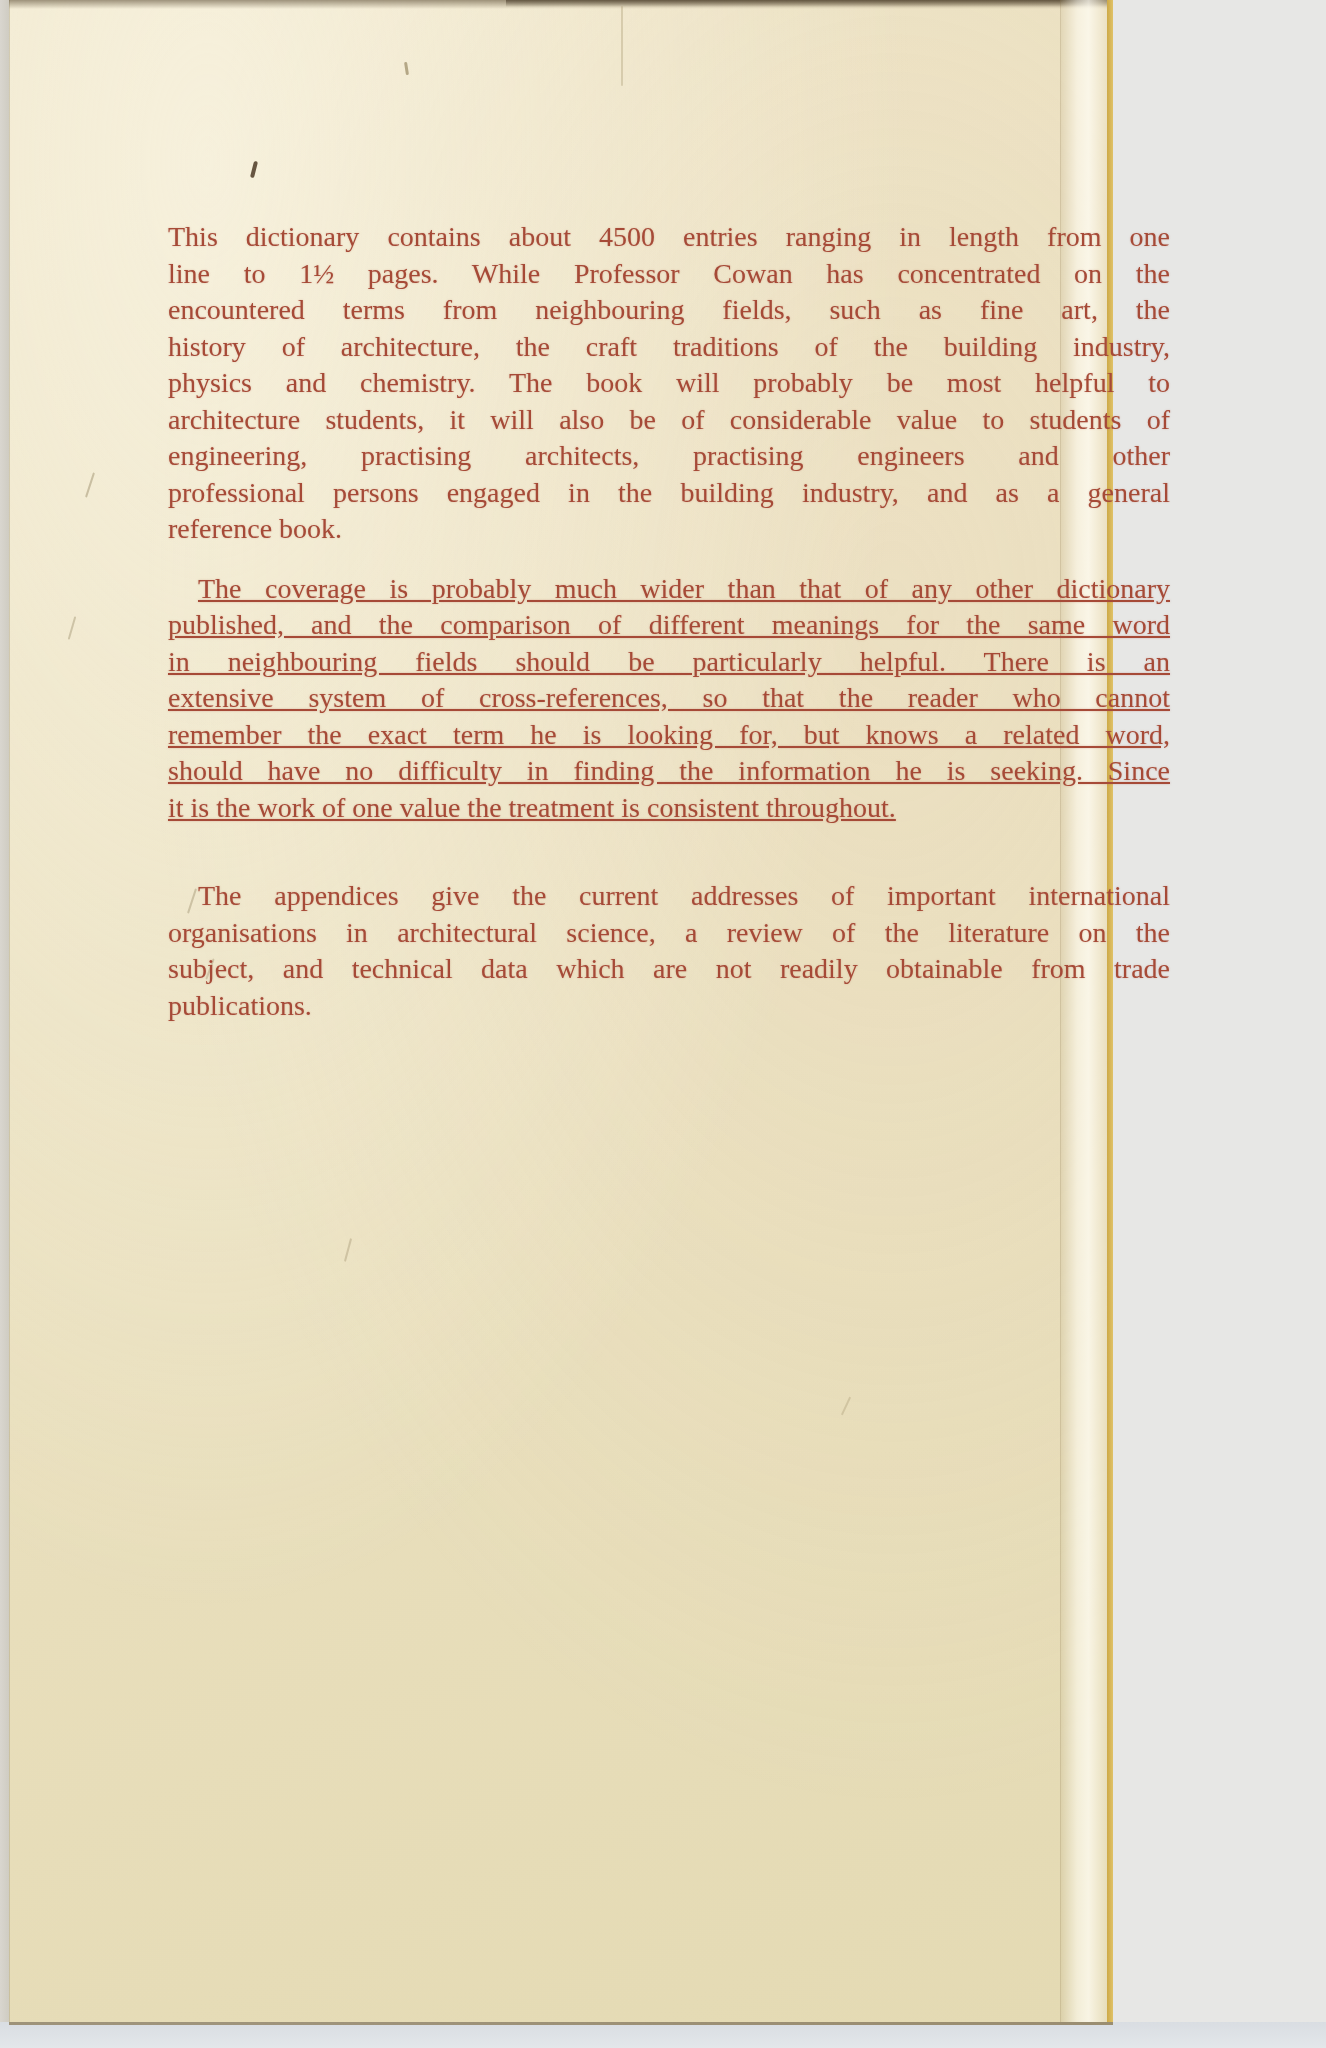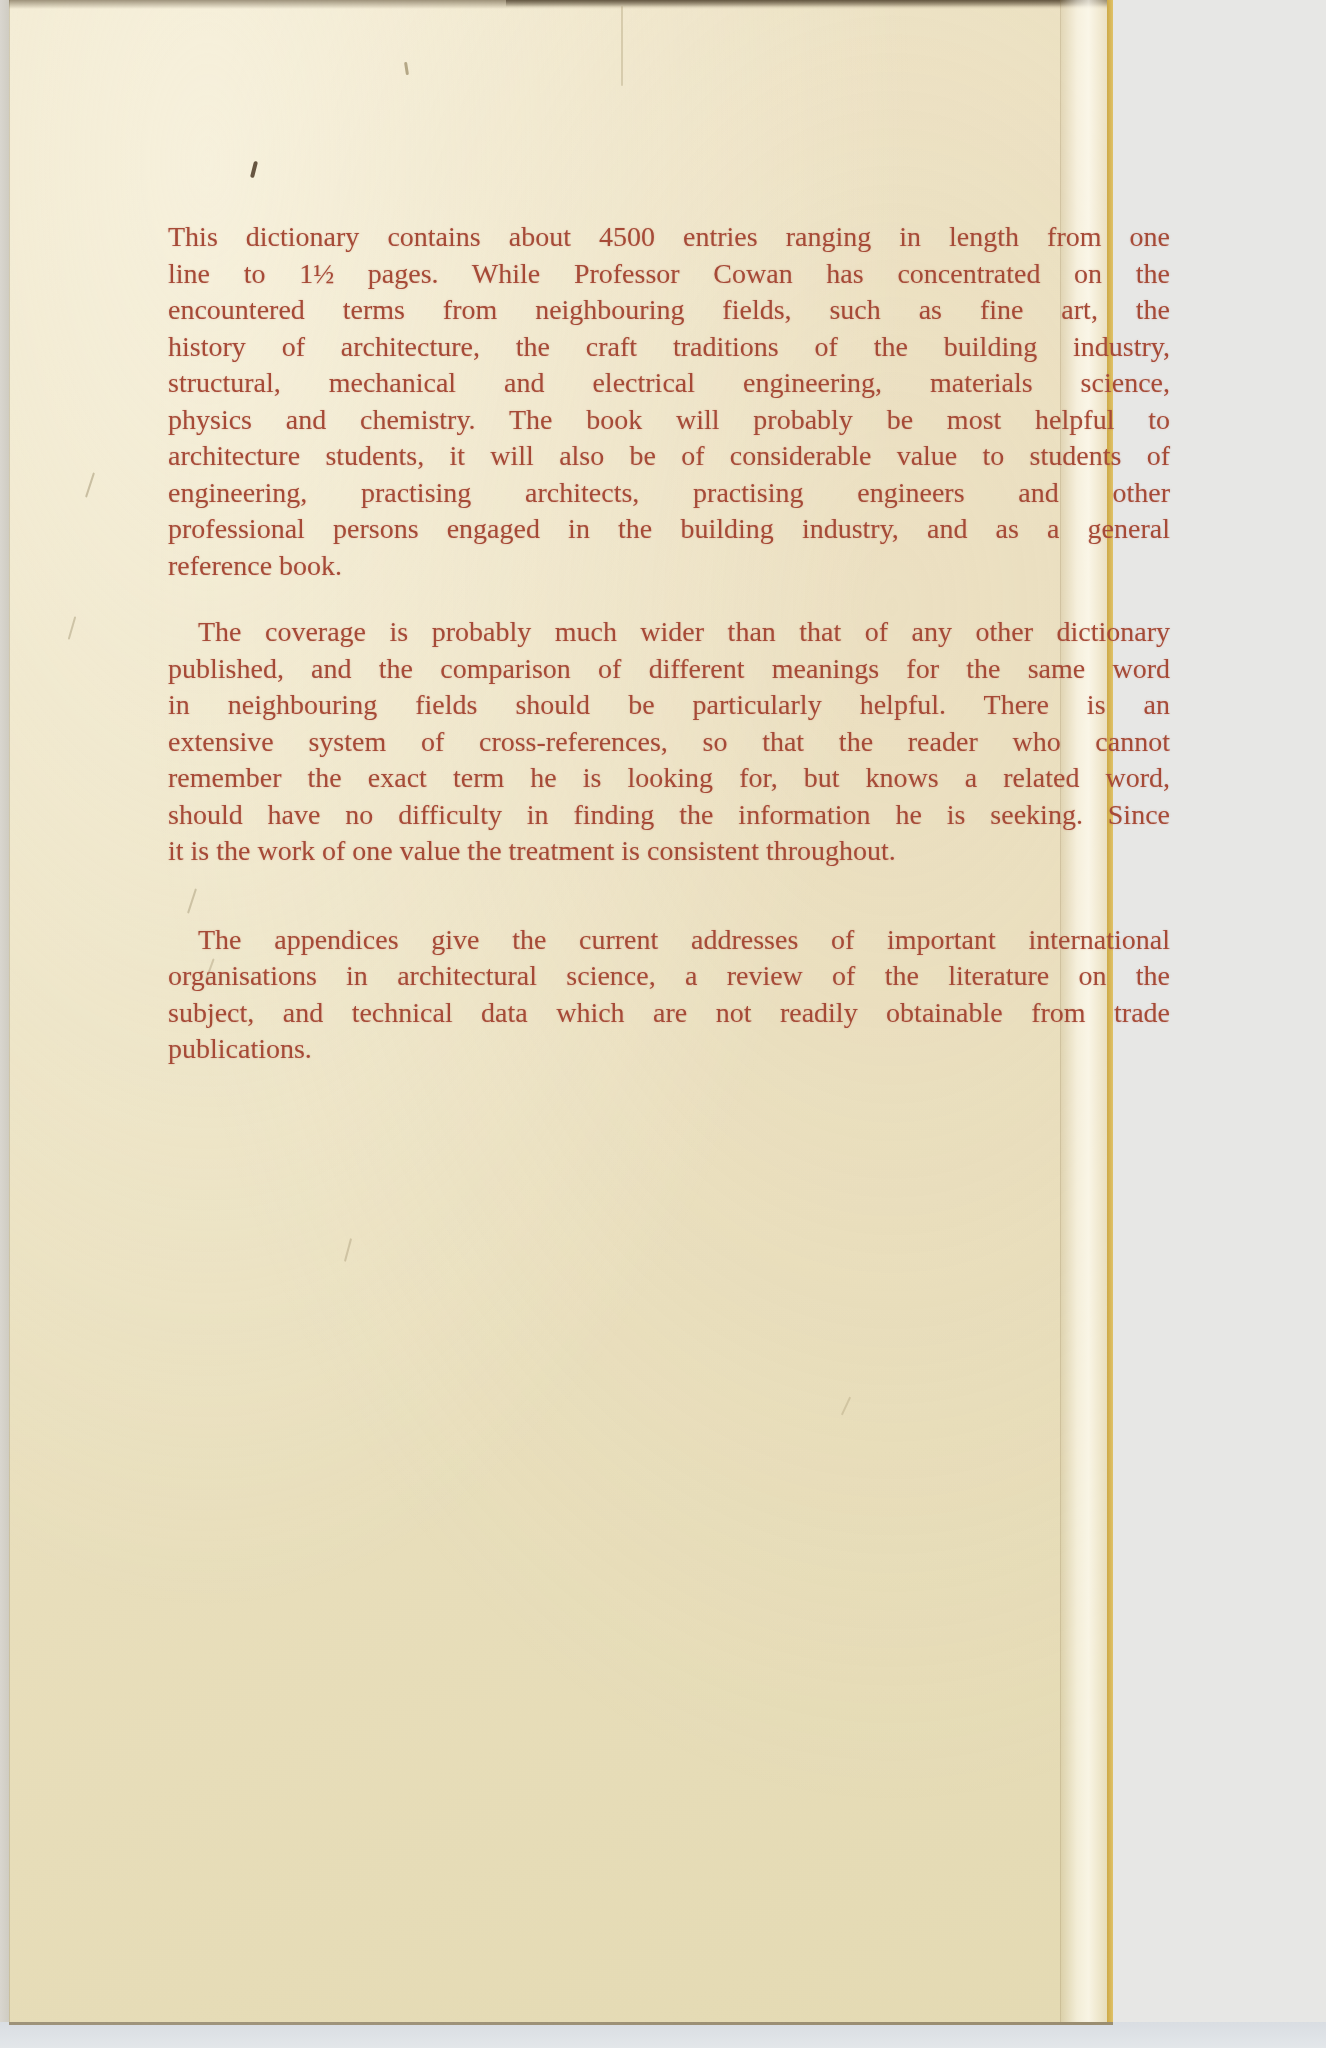--- a/index.html
+++ b/index.html
@@ -70,21 +70,21 @@
   
   .blurb {
     position: absolute; left: 159px; top: 219px;
     width: 1002px;
     color: #a64a37;
     font-size: 28px;
     line-height: 36.5px;
     text-shadow: 0 0 2px rgba(166,74,55,0.30);
   }
   .para { margin: 0; }
-  .para + .para.gap2 { margin-top: 30px; }
+  .para + .para.gap2 { margin-top: 23px; text-decoration: underline; }
   .para + .para.gap3 { margin-top: 52px; font-family: Liberation Serif, serif; }
   .bl { text-align: justify; }
   .bl.j { text-align-last: justify; }
   .bl.last { text-align-last: left; }
   .bl.ind { text-indent: 30px; }
   
   .mark { position: absolute; border-radius: 2px; }
   .m1 { left: 243px; top: 161px; width: 4px; height: 17px;
         background: #4c3926; transform: rotate(14deg); opacity: .85; }
   .m2 { left: 396px; top: 62px; width: 3px; height: 13px;
@@ -127,21 +127,20 @@
     <div class="mark m7"></div>
     <div class="mark m8"></div>
     <div class="mark m9"></div>
 
     <div class="blurb">
       <div class="para">
         <div class="bl j">This dictionary contains about 4500 entries ranging in length from one</div>
         <div class="bl j">line to 1½ pages. While Professor Cowan has concentrated on the</div>
         <div class="bl j">encountered terms from neighbouring fields, such as fine art, the</div>
         <div class="bl j">history of architecture, the craft traditions of the building industry,</div>
-        <div class="bl j">structural, mechanical and electrical engineering, materials science,</div>
         <div class="bl j">physics and chemistry. The book will probably be most helpful to</div>
         <div class="bl j">architecture students, it will also be of considerable value to students of</div>
         <div class="bl j">engineering, practising architects, practising engineers and other</div>
         <div class="bl j">professional persons engaged in the building industry, and as a general</div>
         <div class="bl last">reference book.</div>
       </div>
 
       <div class="para gap2">
         <div class="bl j ind">The coverage is probably much wider than that of any other dictionary</div>
         <div class="bl j">published, and the comparison of different meanings for the same word</div>

